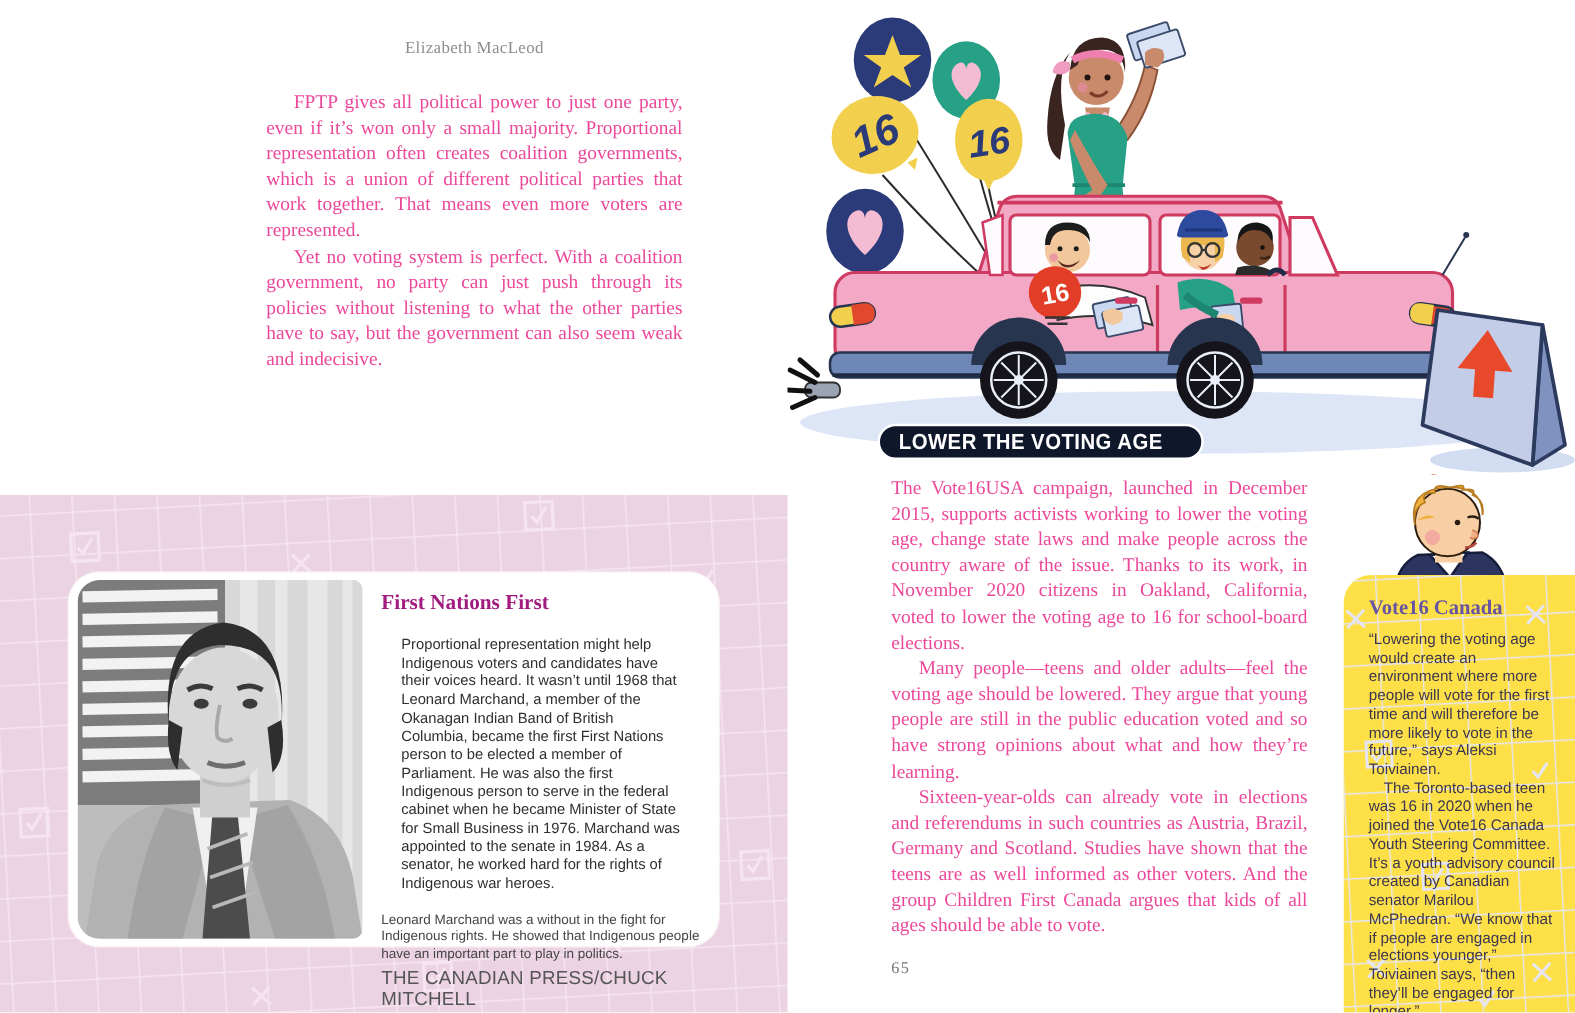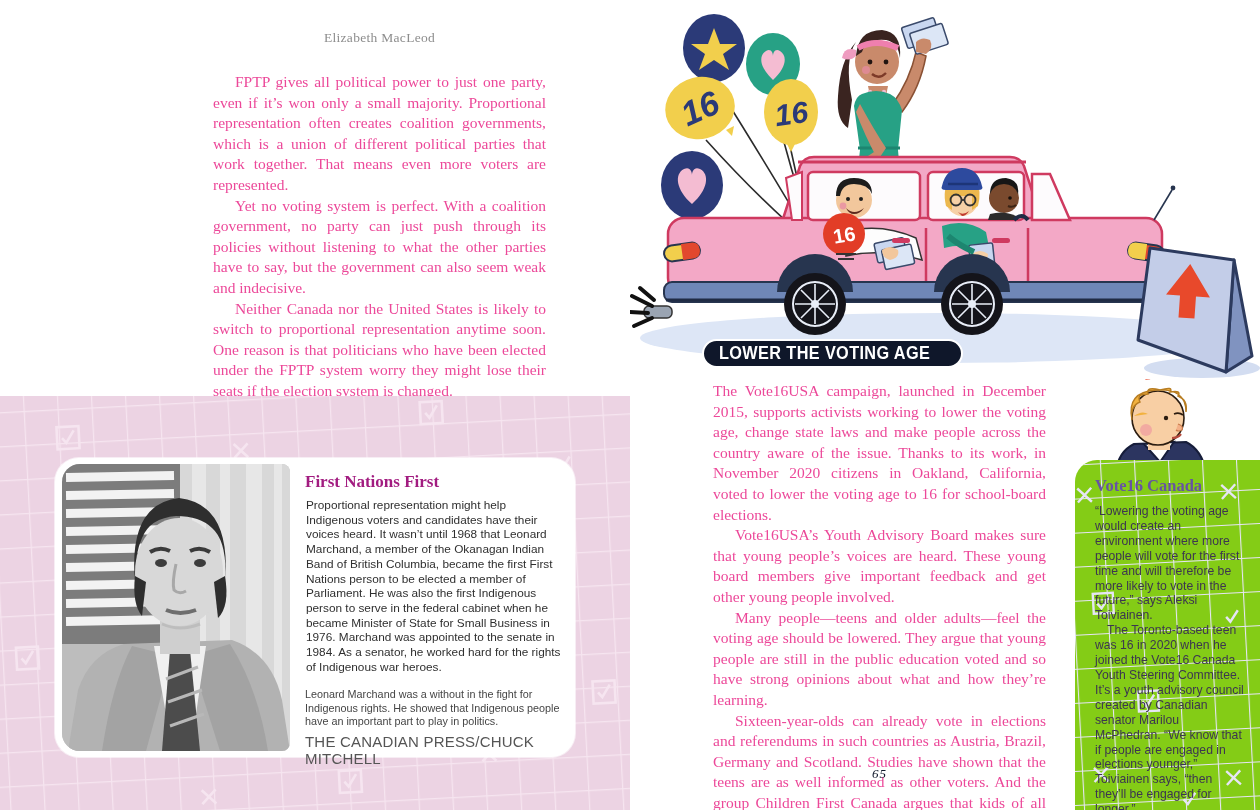--- a/index.html
+++ b/index.html
@@ -25,58 +25,57 @@
   .pattern-svg{position:absolute;left:0;top:0;width:100%;height:100%;}
 
   .white-card{position:absolute;left:55px;top:62px;width:520px;height:299px;
     background:#ffffff;border-radius:24px;box-shadow:0 0 0 1px rgba(255,255,255,.6);}
   .card-photo{position:absolute;left:7px;top:6px;width:228px;height:287px;
     border-radius:18px 8px 8px 18px;overflow:hidden;}
   .card-text{position:absolute;left:250px;top:14px;width:258px;
     font-family:"Liberation Sans", sans-serif;}
   .card-title{margin:0 0 6px 0;font-family:"Liberation Serif", serif;
     font-size:17px;font-weight:bold;color:#a21c80;}
-  .card-body{margin:1px;font-size:11.8px;line-height:14.7px;color:#2f2f2f;}
+  .card-body{margin:16px;font-size:11.8px;line-height:14.7px;color:#2f2f2f;}
   .card-caption{margin:14px 0 0 0;font-size:10.8px;line-height:13.4px;color:#454545;}
   .card-credit{margin:4px 0 12px 0;font-size:15px;letter-spacing:.2px;color:#555;}
 
   
   .illustration{position:absolute;left:0;top:0;width:630px;height:380px;}
   .banner{position:absolute;left:72px;top:339px;height:29px;border-radius:15px;
     background:#0f172a;color:#fff;display:flex;align-items:center;padding:0 15px;
     font-family:"Liberation Sans", sans-serif;font-weight:bold;font-size:17.5px;
     border:2px solid #fff;box-sizing:border-box;}
   .banner span{display:inline-block;transform:scaleX(.93);transform-origin:left center;
     letter-spacing:.4px;white-space:nowrap;}
-  .page-number{position:absolute;left:83px;top:766px;width:333px;text-align:center;
-    font-size:13px;color:#0f172a;letter-spacing:1px;font-style:italic;}
+  .page-number{position:absolute;left:83px;top:766px;width:333px;
+    font-size:13px;color:#737373;letter-spacing:1px;}
 
   .vote16-boy{position:absolute;left:452px;top:386px;width:162px;height:86px;}
   .sidebar{position:absolute;left:445px;top:460px;width:185px;height:350px;
-    background:#84cc16;border-radius:22px 0 0 0;overflow:hidden;}
+    background:#fde047;border-radius:22px 0 0 0;overflow:hidden;}
   .sidebar-content{position:absolute;left:20px;top:16px;width:150px;
     font-family:"Liberation Sans", sans-serif;}
   .sidebar-title{margin:0 0 8px 0;font-family:"Liberation Serif", serif;
     font-size:16.5px;font-weight:bold;color:#6753a3;}
   .sidebar-content p{margin:0;font-size:12.2px;line-height:14.9px;color:#3c3650;}
   .sidebar-content p.indent{text-indent:12px;}
 </style>
 </head>
 <body>
 
 <div class="spread">
 
   <div class="page page-left">
 
     <div class="running-head">Elizabeth MacLeod</div>
 
     <div class="body-col left-col">
       <p class="indent">FPTP gives all political power to just one party, even if it’s won only a small majority. Proportional representation often creates coalition governments, which is a union of different political parties that work together. That means even more voters are represented.</p>
       <p class="indent">Yet no voting system is perfect. With a coalition government, no party can just push through its policies without listening to what the other parties have to say, but the government can also seem weak and indecisive.</p>
-      <p class="indent">Neither Canada nor the United States is likely to switch to proportional representation anytime soon. One reason is that politicians who have been elected under the FPTP system worry they might lose their seats if the election system is changed.</p>
     </div>
 
     <div class="pink-box">
       <svg class="pattern-svg" viewBox="0 0 630 414">
         <defs>
           <pattern id="pgrid" width="34" height="34" patternUnits="userSpaceOnUse">
             <path d="M34 0H0V34" fill="none" stroke="#f6e5f0" stroke-width="2.4"></path>
           </pattern>
         </defs>
         <g transform="rotate(-3 315 207)" stroke="#f6e5f0" fill="none">
@@ -364,21 +363,20 @@
         <text x="518" y="352" font-family="Liberation Sans, sans-serif" font-size="32" font-weight="bold" fill="#e8492b" letter-spacing="1" transform="rotate(6 518 352) scale(1,1.15)">VOTE</text>
       </g>
     </svg>
 
     <div class="banner">
       <span>LOWER THE VOTING AGE</span>
     </div>
 
     <div class="body-col right-col">
       <p>The Vote16USA campaign, launched in December 2015, supports activists working to lower the voting age, change state laws and make people across the country aware of the issue. Thanks to its work, in November 2020 citizens in Oakland, California, voted to lower the voting age to 16 for school-board elections.</p>
-      <p class="indent">Vote16USA’s Youth Advisory Board makes sure that young people’s voices are heard. These young board members give important feedback and get other young people involved.</p>
       <p class="indent">Many people—teens and older adults—feel the voting age should be lowered. They argue that young people are still in the public education voted and so have strong opinions about what and how they’re learning.</p>
       <p class="indent">Sixteen-year-olds can already vote in elections and referendums in such countries as Austria, Brazil, Germany and Scotland. Studies have shown that the teens are as well informed as other voters. And the group Children First Canada argues that kids of all ages should be able to vote.</p>
     </div>
 
     <div class="page-number">65</div>
 
     <svg class="vote16-boy" viewBox="0 0 162 86">
       <path d="M34 86 Q36 66 52 58 L104 56 Q120 64 124 86 Z" fill="#2c3560" stroke="#161d3a" stroke-width="2"></path>
       <path d="M62 58 L78 76 L92 56 Z" fill="#fff" stroke="#161d3a" stroke-width="2"></path>
       <rect x="66" y="48" width="22" height="16" fill="#f8cfa4"></rect>

